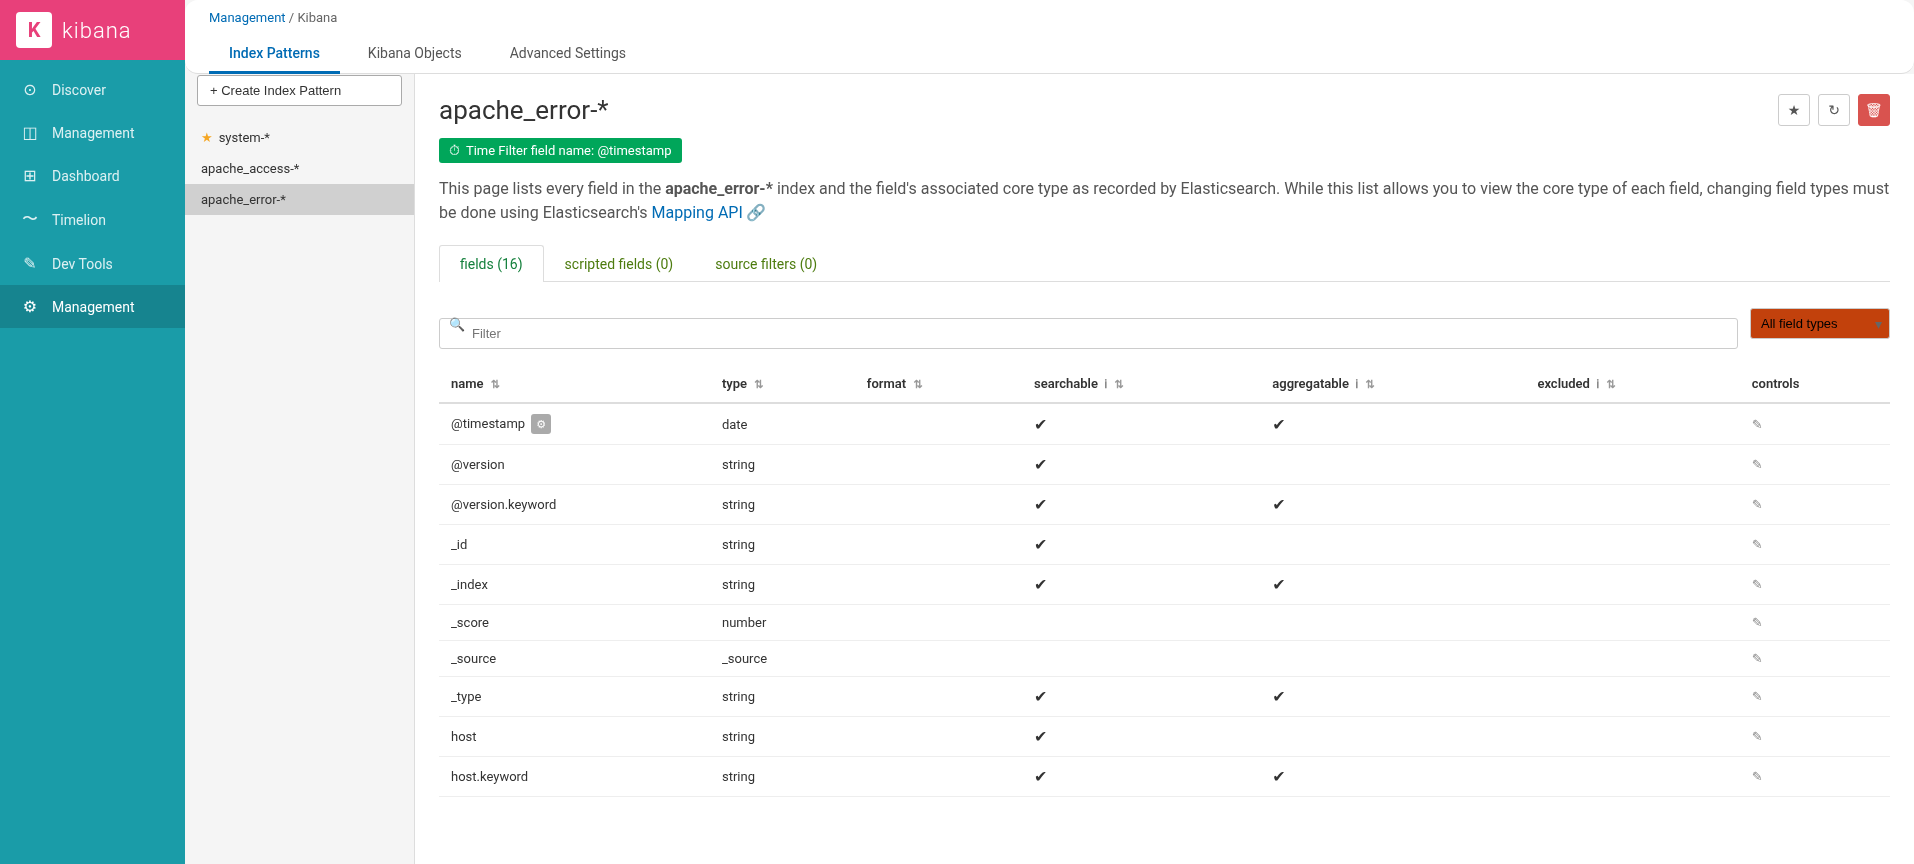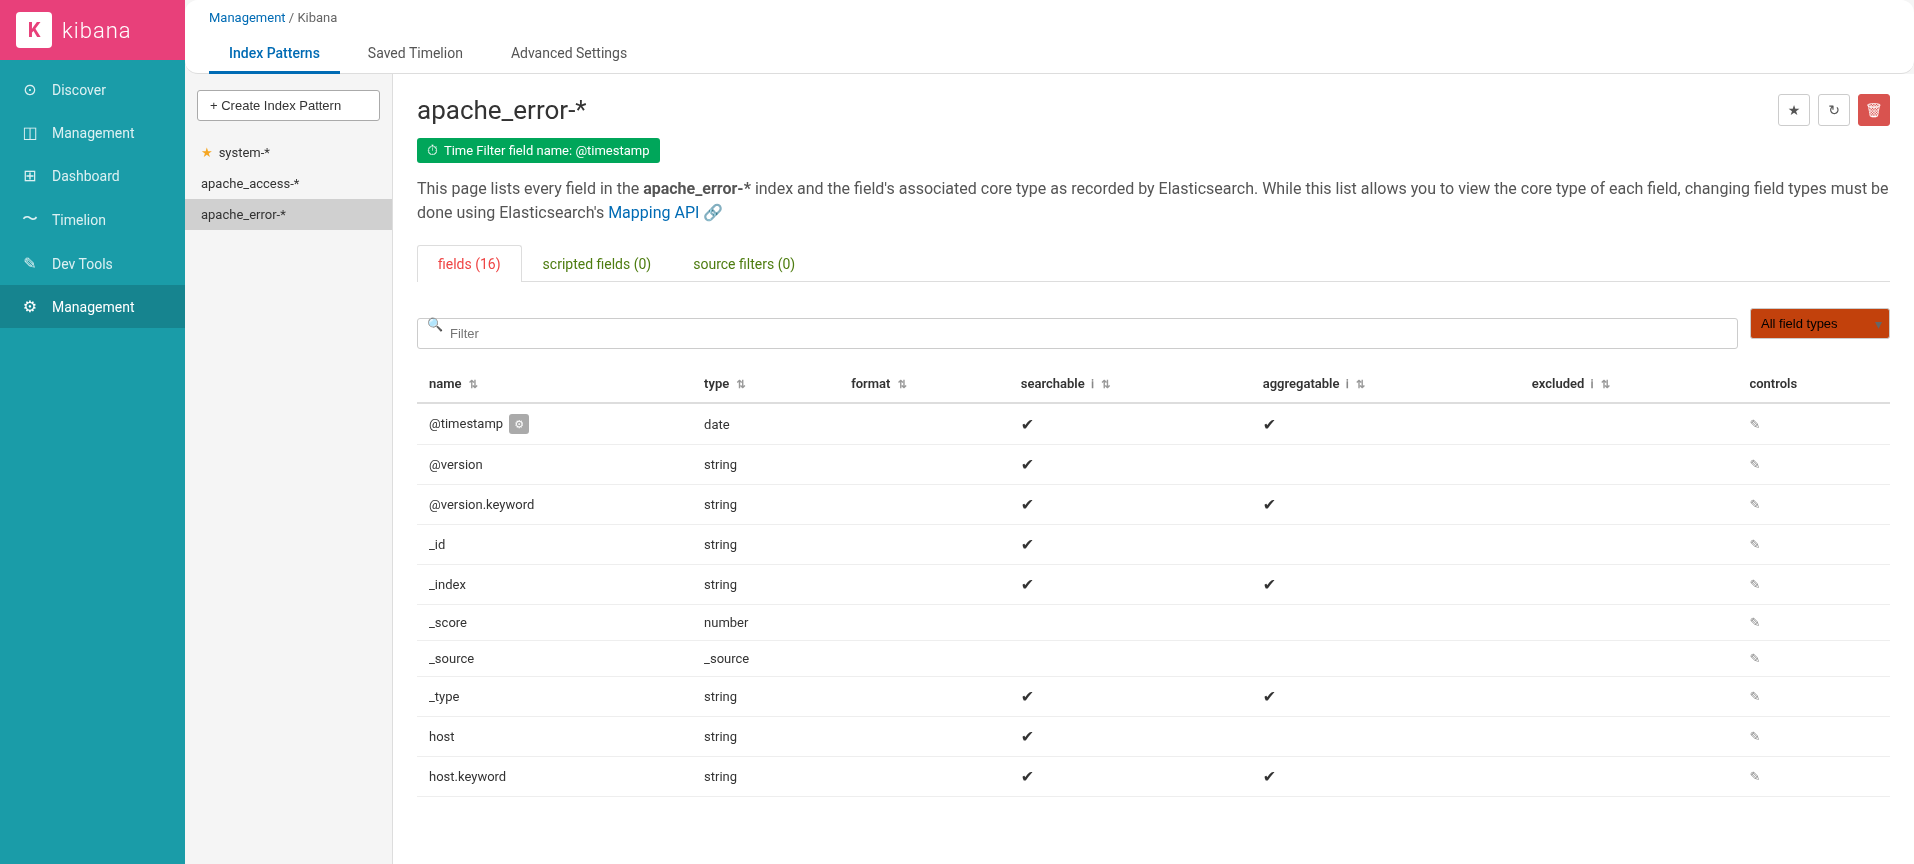--- a/index.html
+++ b/index.html
@@ -87,24 +87,24 @@
       color: #006bb4;
       border-bottom: 3px solid #006bb4;
       font-weight: 500;
     }
 
     
     .content { flex: 1; overflow-y: auto; display: flex; gap: 0; }
 
     
     .left-panel {
-      width: 208px;
+      width: 230px;
       background: #f5f5f5;
       border-right: 1px solid #ddd;
-      padding: 16px 0;
+      padding: 1px 0;
       flex-shrink: 0;
     }
     .create-btn {
       margin: 0 12px 16px;
       padding: 7px 12px;
       background: white;
       border: 1px solid #aaa;
       border-radius: 3px;
       cursor: pointer;
       font-size: 13px;
@@ -187,21 +187,21 @@
       color: #4d7c0f;
       border: 1px solid transparent;
       border-bottom: none;
       margin-bottom: -1px;
       border-radius: 3px 3px 0 0;
     }
     .field-tab.active {
       background: white;
       border-color: #ddd;
       border-bottom-color: white;
-      color: #ef4444;
+      color: #15803d;
     }
 
     
     .filter-row {
       display: flex;
       align-items: center;
       gap: 12px;
       margin-bottom: 16px;
     }
     .filter-input-wrap {
@@ -318,21 +318,21 @@
 <div class="main">
 
   <div class="topbar">
     <div class="breadcrumb">
       <a>Management</a>
       <span> / </span>
       <span>Kibana</span>
     </div>
     <div class="nav-tabs">
       <div class="nav-tab active">Index Patterns</div>
-      <div class="nav-tab">Saved Timelion</div>
+      <div class="nav-tab">Kibana Objects</div>
       <div class="nav-tab">Advanced Settings</div>
     </div>
   </div>
 
   <div class="content">
 
     <div class="left-panel">
       <button class="create-btn">+ Create Index Pattern</button>
       <ul class="index-list">
         <li class="index-item">

